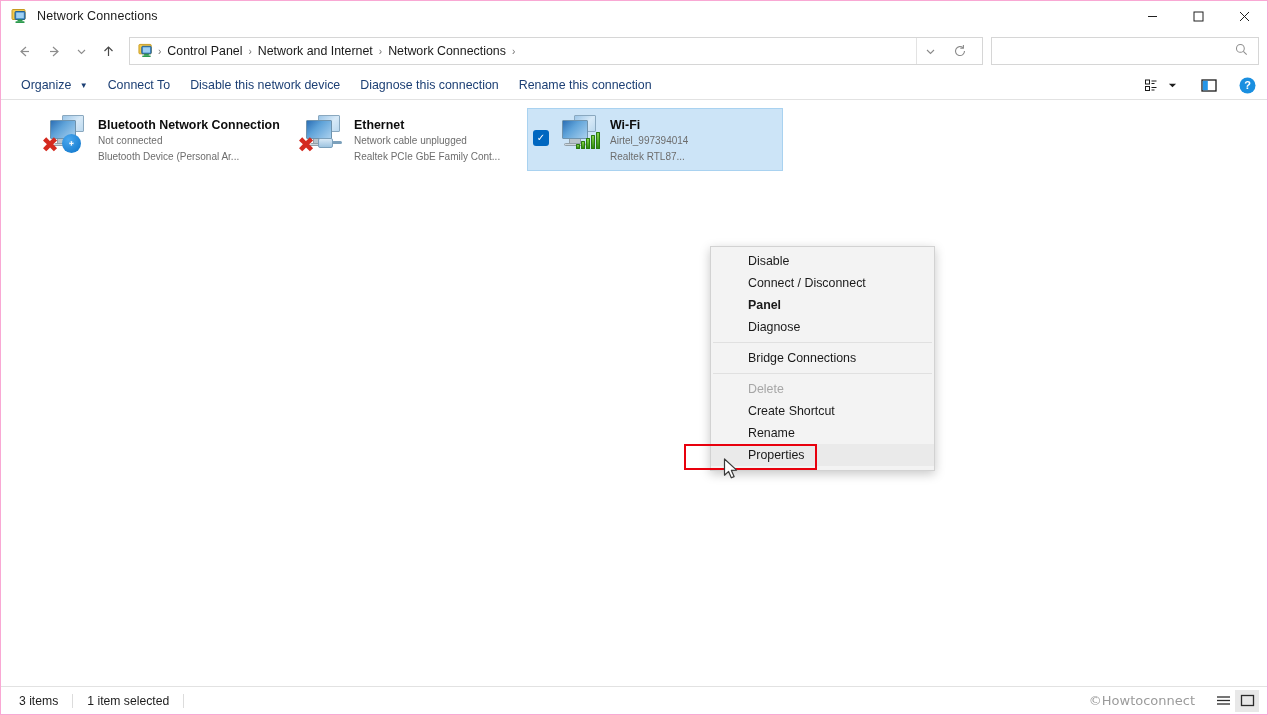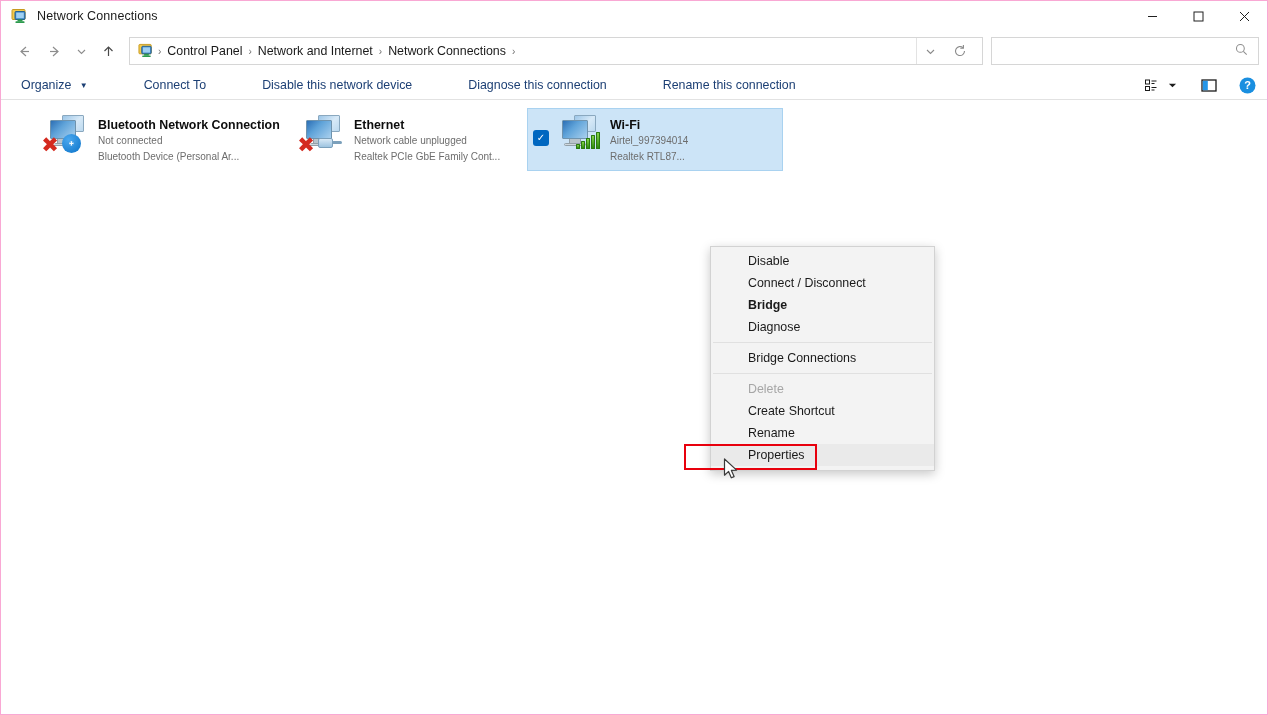--- a/index.html
+++ b/index.html
@@ -105,21 +105,20 @@
   .search-icon { color: #8d8d8d; font-size: 13px; padding-right: 4px; }
 
   
   .cmdbar {
     height: 29px;
     display: flex; align-items: center;
     border-bottom: 1px solid #e2e2e2;
     padding-left: 10px;
     position: relative;
     background: #ffffff;
-    gap: 36px;
   }
   .cmd {
     font-size: 12.4px; color: #1c3f74;
     padding: 4px 10px;
     white-space: nowrap;
   }
   .cmd .caret { font-size: 8px; margin-left: 5px; color: #1c3f74; position: relative; top: -1px; }
   .cmdbar-right {
     position: absolute; right: 8px; top: 0;
     height: 29px; display: flex; align-items: center;
@@ -577,21 +576,21 @@
         <span>Disable</span>
       </div>
 
       <div class="ctx-item">
         <span class="ctx-icon empty"></span>
         <span>Connect / Disconnect</span>
       </div>
 
       <div class="ctx-item bold">
         <span class="ctx-icon empty"></span>
-        <span>Bridge</span>
+        <span>Panel</span>
       </div>
 
       <div class="ctx-item">
         <span class="ctx-icon empty"></span>
         <span>Diagnose</span>
       </div>
 
       <div class="ctx-sep"></div>
 
       <div class="ctx-item">
@@ -626,14 +625,34 @@
     <div class="ctx-highlight-box"></div>
 
     <div class="cursor">
       <svg width="18" height="24" viewBox="0 0 18 24">
         <path d="M1.5 1 L1.5 17.2 L5.6 13.4 L8.3 19.8 L11.1 18.6 L8.4 12.4 L13.6 12.1 Z" fill="#ffffff" stroke="#3a3a3a" stroke-width="1.2" stroke-linejoin="round"></path>
       </svg>
     </div>
 
   </div>
 
+  <div class="statusbar">
+    <span class="status-text">3 items</span>
+    <span class="status-div"></span>
+    <span class="status-text">1 item selected</span>
+    <span class="status-div"></span>
+    <span class="status-spacer"></span>
+    <span class="watermark">©Howtoconnect</span>
+    <span class="view-btn">
+      <svg width="15" height="13" viewBox="0 0 15 13">
+        <line x1="1" y1="3" x2="14" y2="3" stroke="#2b2b2b" stroke-width="1.3"></line>
+        <line x1="1" y1="6.5" x2="14" y2="6.5" stroke="#2b2b2b" stroke-width="1.3"></line>
+        <line x1="1" y1="10" x2="14" y2="10" stroke="#2b2b2b" stroke-width="1.3"></line>
+      </svg>
+    </span>
+    <span class="view-btn active">
+      <svg width="15" height="13" viewBox="0 0 15 13">
+        <rect x="1.5" y="1.5" width="12" height="10" fill="none" stroke="#2b2b2b" stroke-width="1.3"></rect>
+      </svg>
+    </span>
+  </div>
 
 </div>
 
 </body></html>

